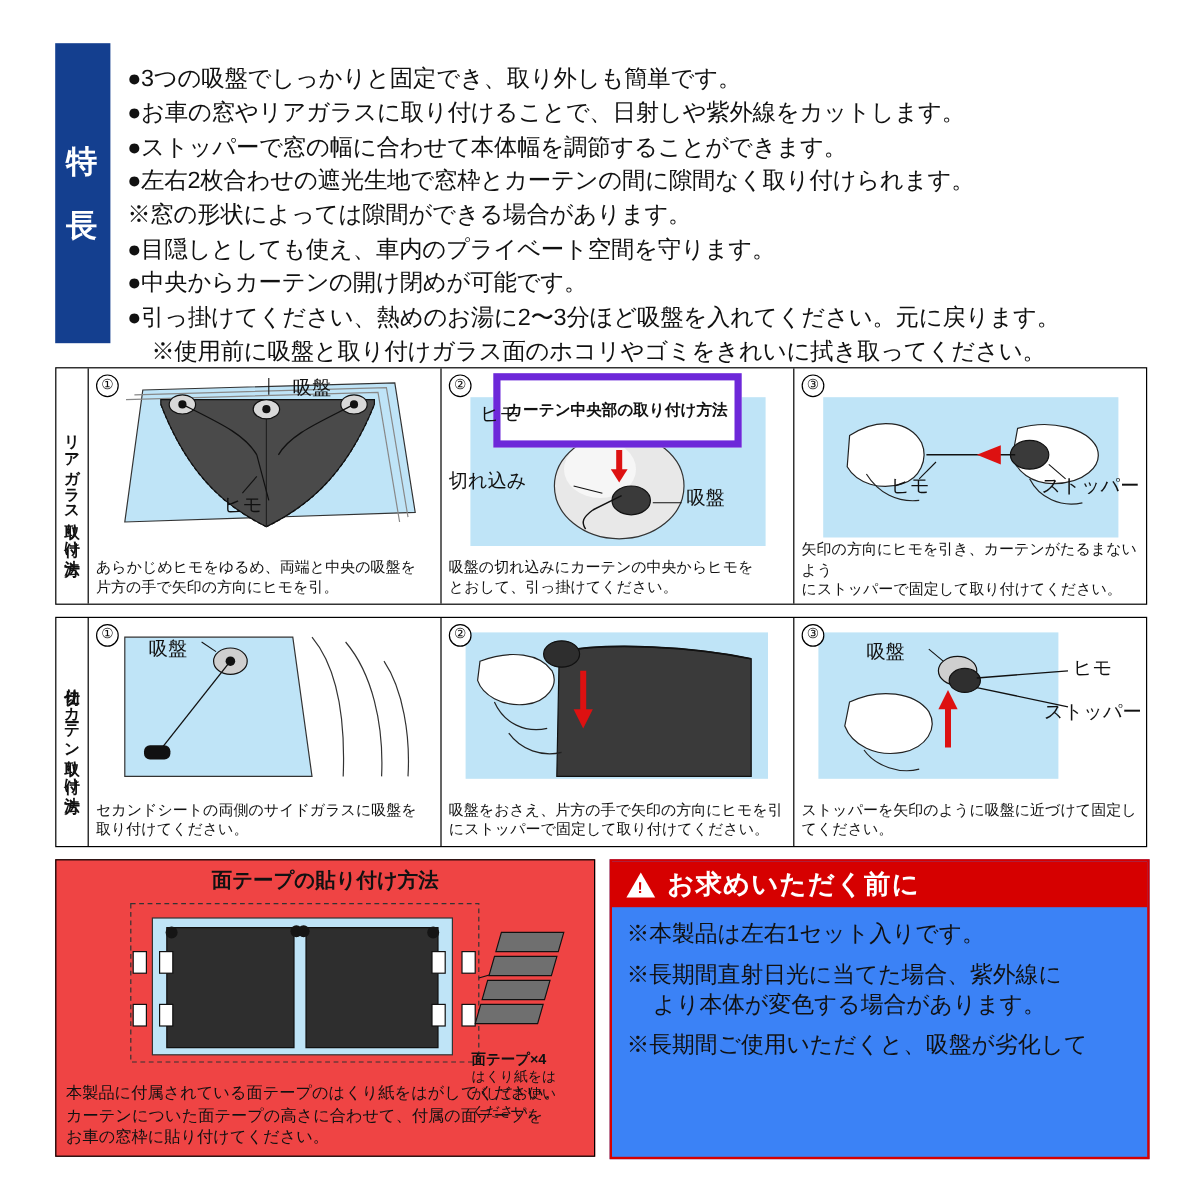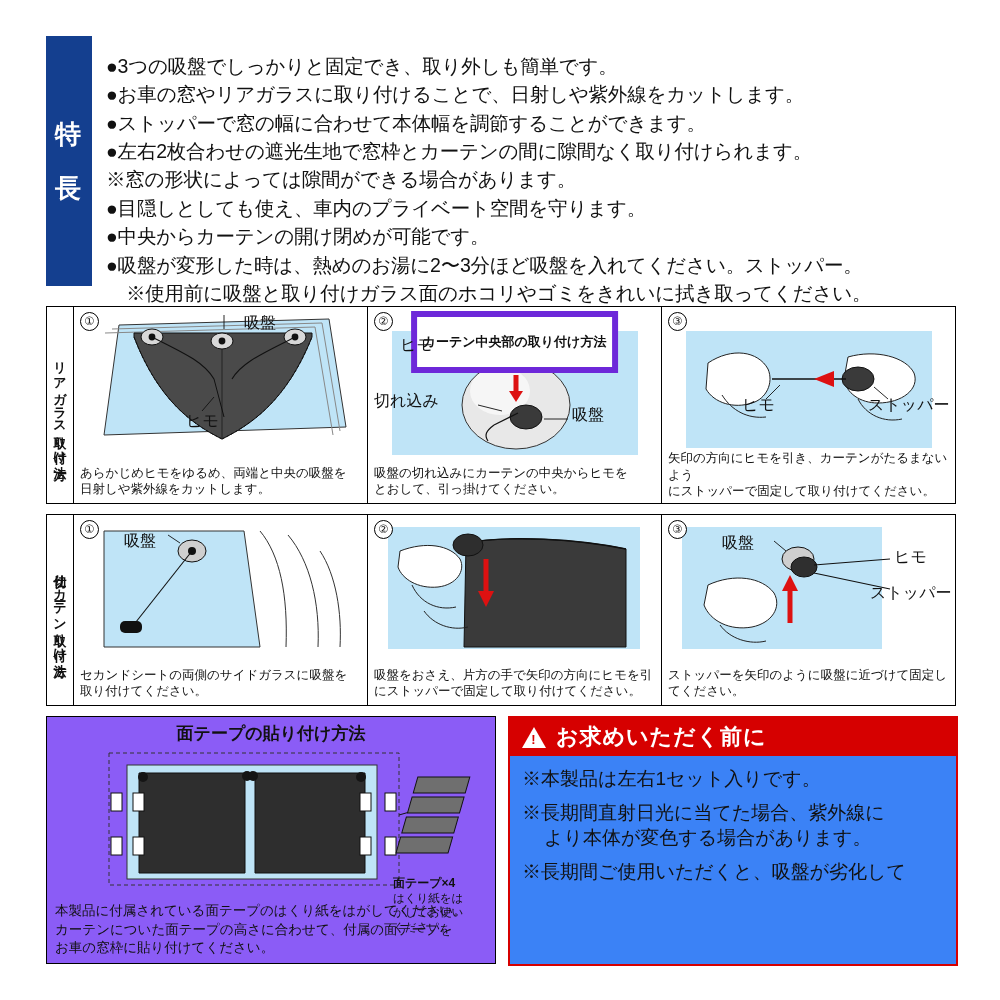--- a/index.html
+++ b/index.html
@@ -66,21 +66,21 @@
     position:absolute;left:50%;transform:translateX(-50%);top:4px;
     font-size:13px;font-weight:bold;background:#fff;border:6px solid #6d28d9;
     padding:16px 6px;white-space:nowrap;z-index:8;text-align:center;
   }
   .lbl{position:absolute;font-size:16px;white-space:nowrap;z-index:9;}
   svg{position:absolute;left:0;top:0;}
 
   
   .tape-box{
     position:absolute;left:46px;top:716px;width:448px;height:246px;
-    border:1px solid #000;background:#8b5cf6;
+    border:1px solid #000;background:#ef4444;
   }
   .tape-title{
     text-align:center;font-size:17px;font-weight:bold;margin-top:5px;
   }
   .tape-cap{
     position:absolute;left:8px;bottom:6px;font-size:13.5px;line-height:1.35;
   }
 
   
   .warn-box{
@@ -116,21 +116,21 @@
       <span>長</span>
     </div>
     <ul class="feat-list">
       <li>●3つの吸盤でしっかりと固定でき、取り外しも簡単です。</li>
       <li>●お車の窓やリアガラスに取り付けることで、日射しや紫外線をカットします。</li>
       <li>●ストッパーで窓の幅に合わせて本体幅を調節することができます。</li>
       <li>●左右2枚合わせの遮光生地で窓枠とカーテンの間に隙間なく取り付けられます。</li>
       <li>※窓の形状によっては隙間ができる場合があります。</li>
       <li>●目隠しとしても使え、車内のプライベート空間を守ります。</li>
       <li>●中央からカーテンの開け閉めが可能です。</li>
-      <li>●吸盤が変形した時は、熱めのお湯に2〜3分ほど吸盤を入れてください。ストッパー。</li>
+      <li>●引っ掛けてください、熱めのお湯に2〜3分ほど吸盤を入れてください。元に戻ります。</li>
       <li class="indent">※使用前に吸盤と取り付けガラス面のホコリやゴミをきれいに拭き取ってください。</li>
     </ul>
   </div>
 
   <div class="section sec-a">
     <div class="sec-tab">
       <span>リアガラス取り付け方法</span>
     </div>
     <div class="panels">
 
@@ -155,21 +155,21 @@
             <path d="M221 30 C 190 46, 168 55, 158 72" fill="none" stroke="#111" stroke-width="1.1"></path>
             <path d="M140 72 L150 110" fill="none" stroke="#111" stroke-width="1"></path>
             <line x1="150" y1="22" x2="150" y2="8" stroke="#111" stroke-width="0.9"></line>
             <line x1="140" y1="90" x2="128" y2="104" stroke="#111" stroke-width="0.9"></line>
           </svg>
           <div class="lbl" style="left:170px;top:6px;">吸盤</div>
           <div class="lbl" style="left:112px;top:104px;">ヒモ</div>
         </div>
         <div class="pane-cap">
           <span style="white-space:pre-line;">あらかじめヒモをゆるめ、両端と中央の吸盤を
-日射しや紫外線をカットします。</span>
+片方の手で矢印の方向にヒモを引。</span>
         </div>
       </div>
 
       <div class="panel">
         <div class="pane-art">
           <div class="num">②</div>
           <div class="panel-title">カーテン中央部の取り付け方法</div>
           <svg width="290" height="150" viewBox="0 0 290 150">
             <rect x="24" y="24" width="246" height="124" fill="#bfe4f7"></rect>
             <g transform="rotate(-8 150 40)">

